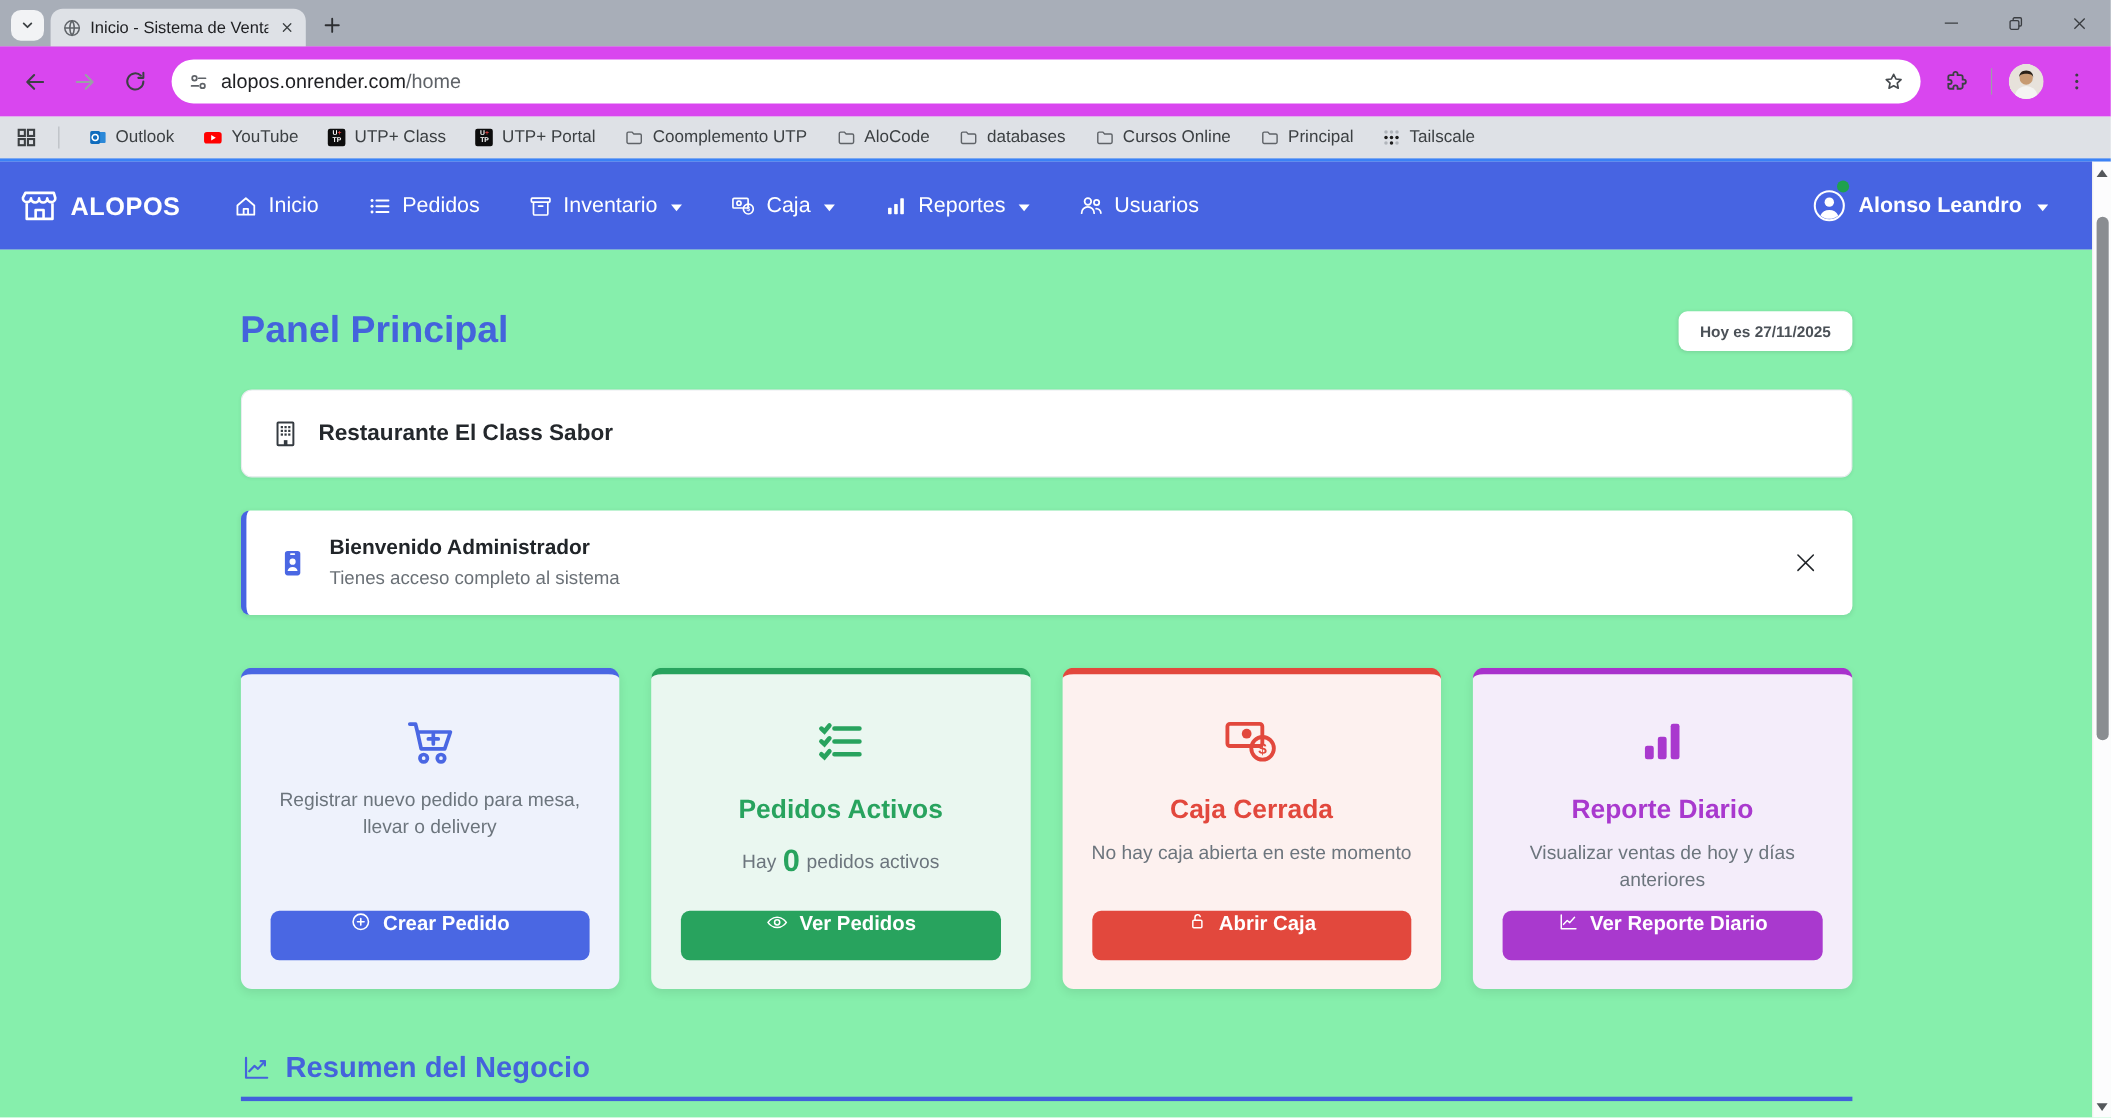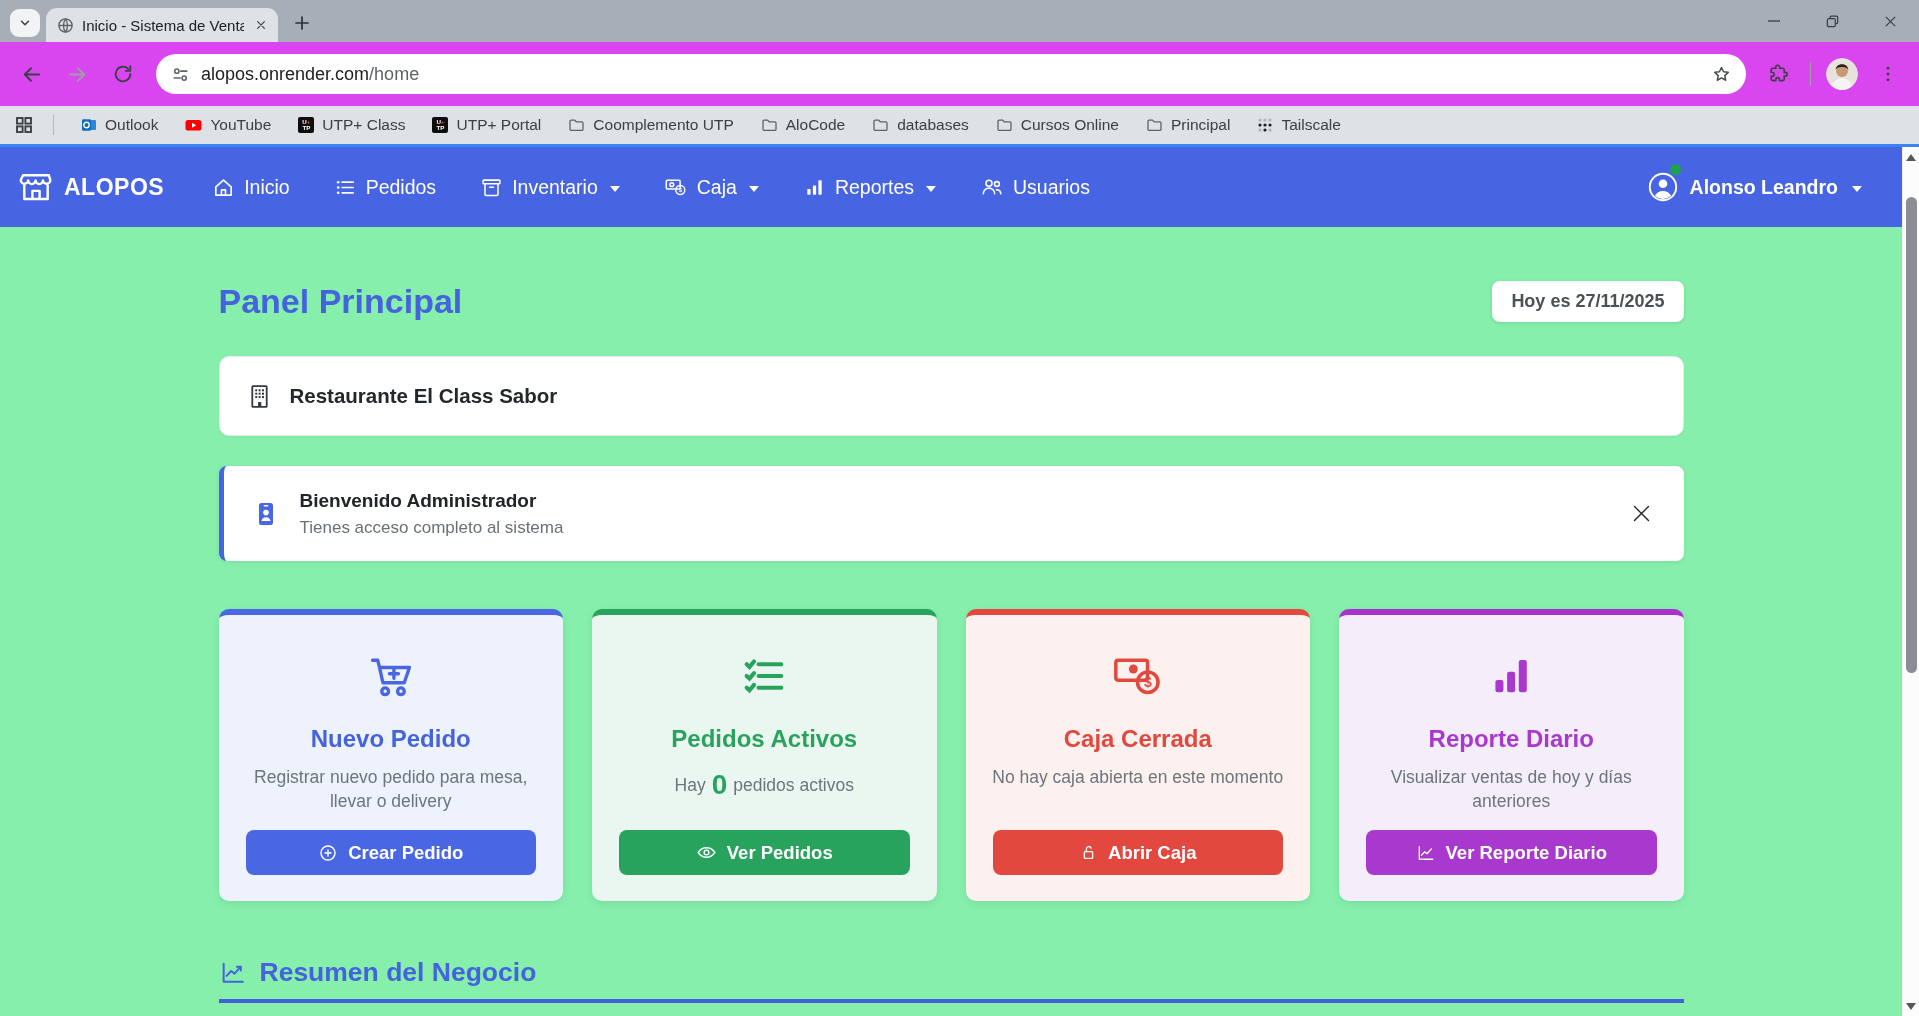--- a/index.html
+++ b/index.html
@@ -47,21 +47,21 @@
   .navuser { margin-left:auto; margin-right:40px; display:flex; align-items:center; gap:11px; color:#fff;
              font-size:19.5px; font-weight:bold; }
   .navatar { position:relative; width:32px; height:32px; }
   .online-dot { position:absolute; top:-7px; right:-2px; width:11px; height:11px; border-radius:50%; background:#1EA14F; }
 
   
   .page { width:1902px; height:789px; background:#86efac; }
   .container { width:1465px; margin:0 auto; }
   .header-row { display:flex; justify-content:space-between; align-items:center; padding-top:54px; }
   .page-title { font-size:34px; font-weight:bold; color:#4463DC; }
-  .date-badge { background:#fff; border-radius:8px; padding:10px 19px; font-size:18px; font-weight:600;
+  .date-badge { background:#fff; border-radius:8px; padding:10px 19px; font-size:14px; font-weight:600;
                 color:#4B5157; box-shadow:0 1px 4px rgba(0,0,0,.12); }
 
   .biz-card { margin-top:34px; height:80px; background:#fff; border:1px solid #E9ECEF; border-radius:10px;
               box-shadow:0 1px 3px rgba(0,0,0,.05); display:flex; align-items:center; padding:0 26px; gap:17px; }
   .biz-name { font-size:20.5px; font-weight:600; color:#24282C; }
 
   .welcome-alert { margin-top:30px; height:95px; background:#fff; border-radius:8px; border-left:5px solid #4764E2;
                    box-shadow:0 1px 5px rgba(0,0,0,.08); display:flex; align-items:center; padding:0 28px; gap:20px; position:relative; }
   .welcome-title { font-size:19px; font-weight:bold; color:#212529; margin-bottom:6px; }
   .welcome-sub { font-size:17px; color:#6A7076; }
@@ -70,21 +70,21 @@
 
   .cards { margin-top:48px; display:grid; grid-template-columns:repeat(4,1fr); gap:29px; }
   .card { position:relative; height:292px; border-radius:10px; text-align:center; padding-top:32px;
           box-shadow:0 3px 9px rgba(0,0,0,.08); border-top:6px solid transparent; }
   .card-icon { height:58px; display:flex; align-items:center; justify-content:center; }
   .card-title { margin-top:20px; font-size:24px; font-weight:600; }
   .card-desc { margin-top:13px; font-size:17.5px; color:#6C757D; line-height:1.35; padding:0 26px; }
   .count { font-size:28px; font-weight:bold; color:#28A35E; margin:0 6px; vertical-align:-3px; }
   .card-btn { position:absolute; left:27px; right:27px; bottom:26px; height:45px; border:none; border-radius:8px;
               color:#fff; font-size:18.5px; font-weight:bold; font-family:"Liberation Sans",sans-serif;
-              display:flex; align-items:center; justify-content:center; gap:10px; cursor:pointer; }
+              display:flex; justify-content:center; gap:10px; cursor:pointer; }
   .c-blue   { background:#EEF2FC; border-top-color:#4A67E3; }
   .c-green  { background:#EAF7F0; border-top-color:#28A35E; }
   .c-red    { background:#FDF1EF; border-top-color:#E2483D; }
   .c-purple { background:#F4EDFA; border-top-color:#A832CC; }
   .t-blue   { color:#4463DC; }  .b-blue   { background:#4A67E3; }
   .t-green  { color:#28A35E; }  .b-green  { background:#28A35E; }
   .t-red    { color:#E2483D; }  .b-red    { background:#E2483D; }
   .t-purple { color:#A939CE; }  .b-purple { background:#A939CE; }
 
   .summary { margin-top:56px; display:flex; align-items:center; gap:13px; }
@@ -447,21 +447,20 @@
           <div class="card-icon">
             <svg width="54" height="54" viewBox="0 0 24 24">
                 <g fill="none" stroke="#4A67E3" stroke-width="1.5" stroke-linecap="round" stroke-linejoin="round">
                   <path d="M3.8 5h2.3l.8 3.2m0 0L8.4 15h9.5l2.3-6.8z"></path>
                   <circle cx="9.4" cy="18.8" r="1.5"></circle>
                   <circle cx="16.4" cy="18.8" r="1.5"></circle>
                   <path d="M11.3 11h4M13.3 9v4"></path>
                 </g>
               </svg>
           </div>
-          <div class="card-title t-blue">Nuevo Pedido</div>
           <div class="card-desc">Registrar nuevo pedido para mesa, llevar o delivery</div>
           <button class="card-btn b-blue">
             <svg width="20" height="20" viewBox="0 0 24 24">
                 <g fill="none" stroke="#fff" stroke-width="1.7" stroke-linecap="round">
                   <circle cx="12" cy="12" r="8.4"></circle>
                   <path d="M8.4 12h7.2M12 8.4v7.2"></path>
                 </g>
               </svg>
             <span>Crear Pedido</span>
           </button>

